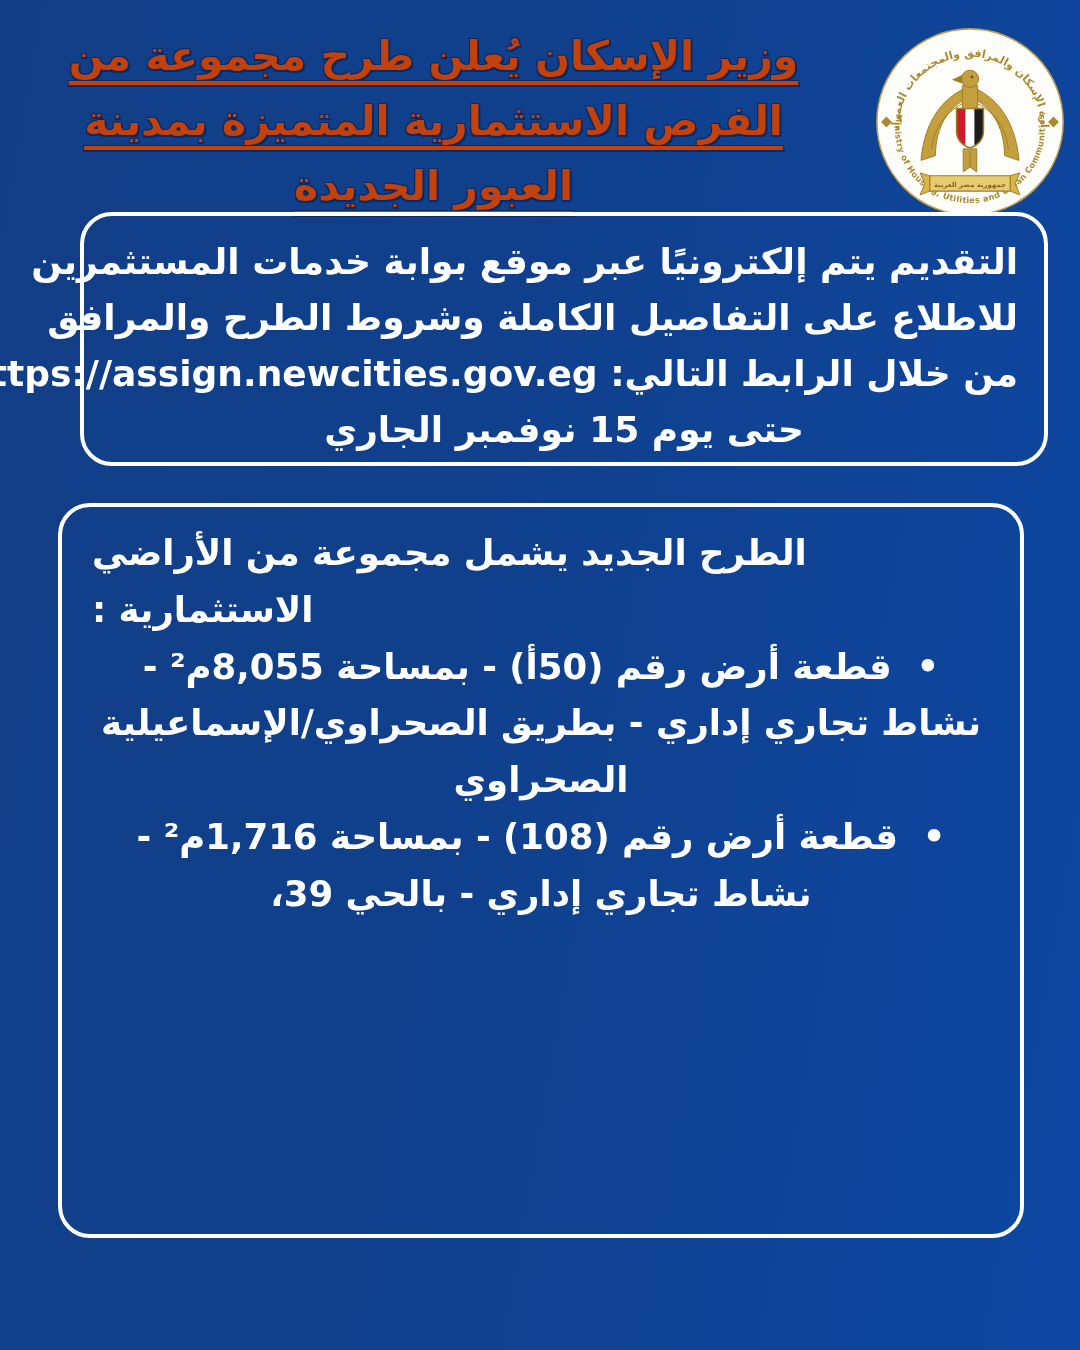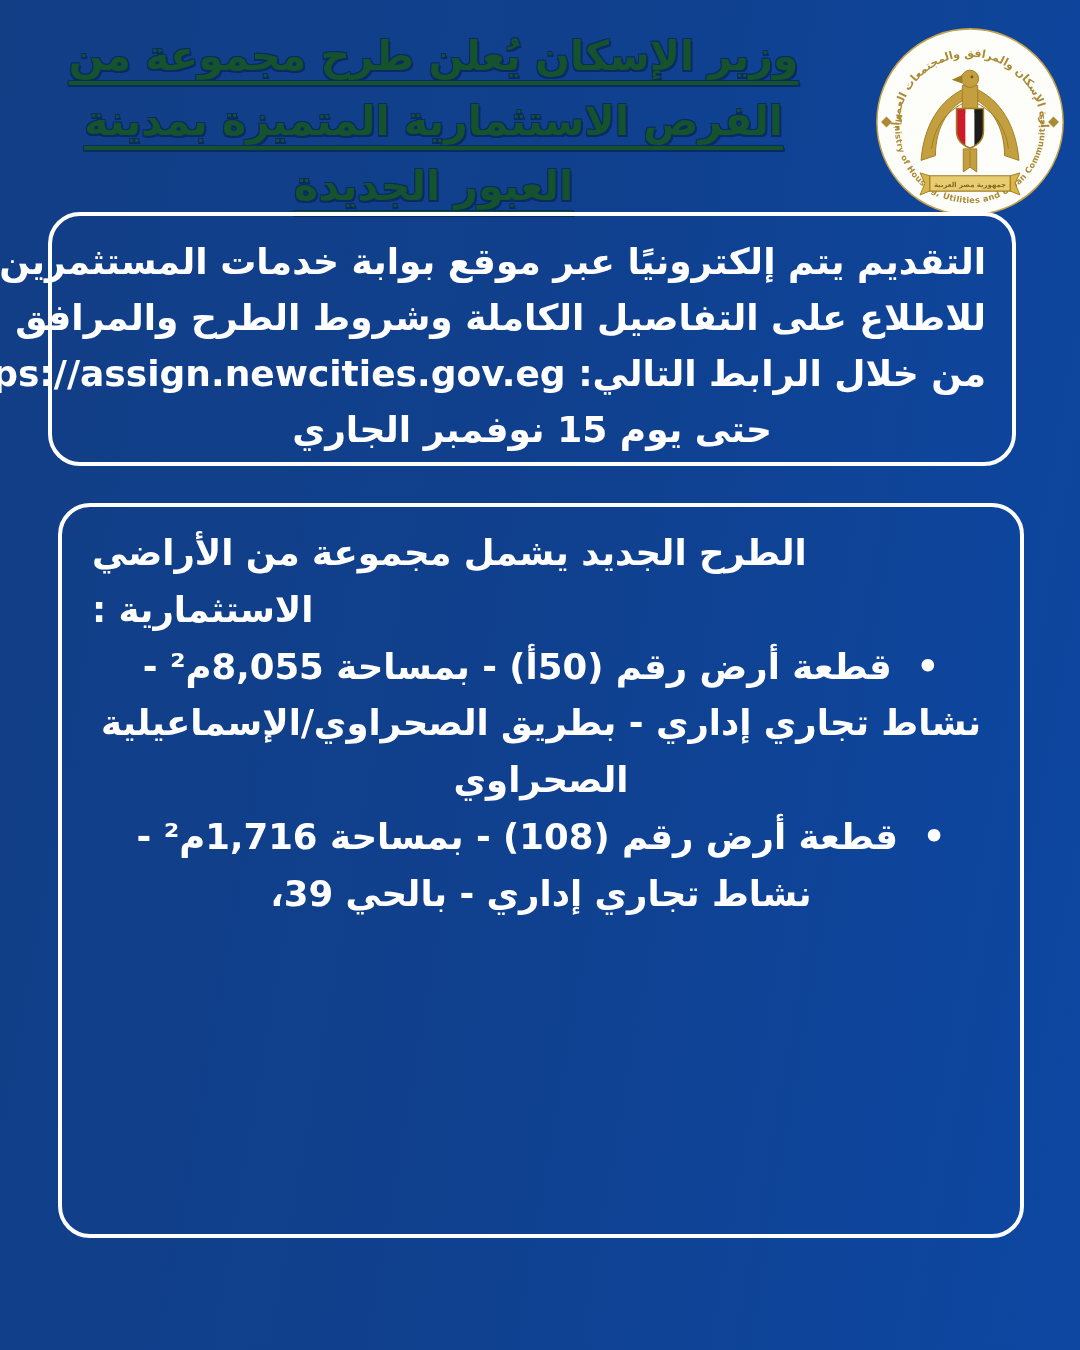--- a/index.html
+++ b/index.html
@@ -9,21 +9,21 @@
     background:linear-gradient(100deg,#123e86 0%,#10408d 45%,#0d47a2 100%);
     position:relative;
     color:#ffffff;
   }
 
   
   .title-wrap {
     position:absolute; top:24px; right:235px; left:22px;
     direction:rtl; text-align:center;
     font-size:41px; font-weight:bold; line-height:1.58;
-    color:#14532d;
+    color:#c2410c;
     text-decoration:underline;
     text-decoration-thickness:4px;
     text-underline-offset:11px;
     text-shadow:2px 2px 0 #0a2a63, -1px -1px 0 #0a2a63,
                 1px -1px 0 #0a2a63, -1px 2px 0 #0a2a63;
   }
 
   .logo {
     position:absolute; top:26px; right:14px;
     width:192px; height:192px;
@@ -32,21 +32,21 @@
   
   .panel {
     position:absolute;
     border:4px solid #ffffff;
     border-radius:32px;
     direction:rtl;
     font-weight:bold;
     color:#ffffff;
   }
   .panel-apply {
-    top:212px; left:48px; width:968px; height:254px;
+    top:212px; left:80px; width:968px; height:254px;
     padding:18px 26px 10px;
     text-align:center;
     font-size:36px; line-height:1.56;
   }
   .panel-apply .line { white-space:nowrap; }
   .panel-offering {
     top:503px; left:58px; width:966px; height:735px;
     padding:18px 30px 10px;
     font-size:35.5px; line-height:1.6;
   }

